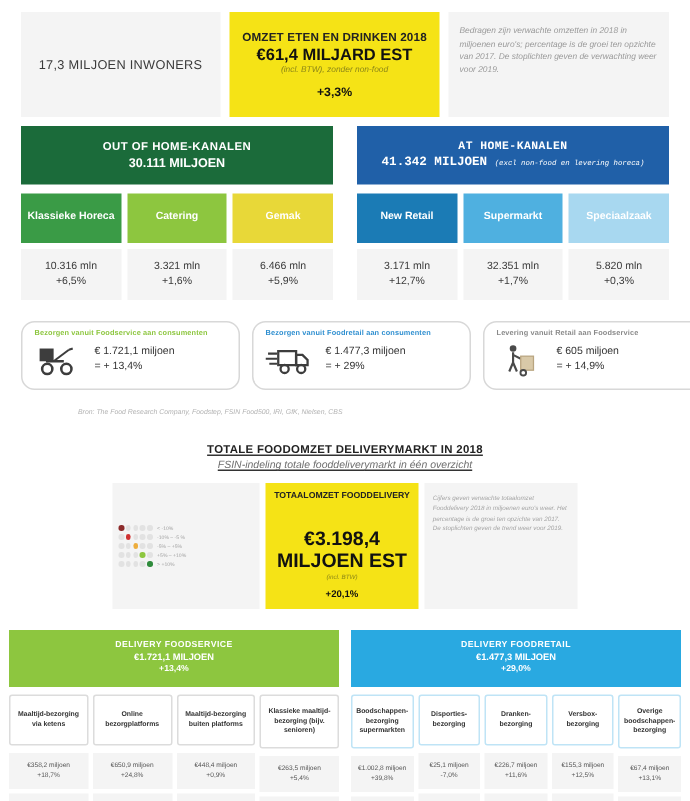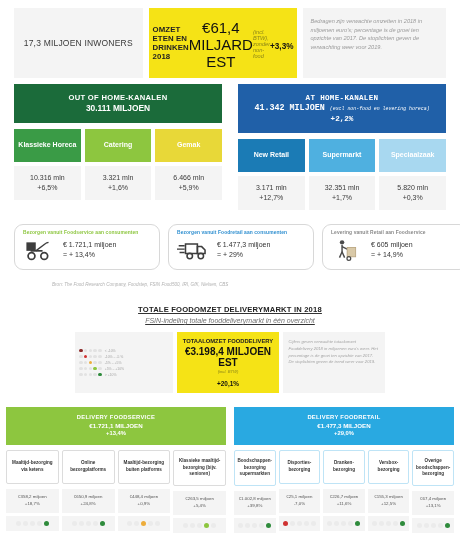--- a/index.html
+++ b/index.html
@@ -5,25 +5,25 @@
   html,body{margin:0;padding:0;}
   body{
     width:460px;height:534px;overflow:hidden;background:#ffffff;
     font-family:"Liberation Sans","DejaVu Sans",sans-serif;
     color:#333;-webkit-font-smoothing:antialiased;
   }
   .page{position:relative;width:460px;height:534px;}
 
   
   .top{display:flex;gap:6px;padding:8px 14px 0 14px;box-sizing:border-box;height:78px;}
-  .top-cell{flex:1;display:flex;align-items:center;justify-content:center;}
+  .top-cell{flex:1;display:flex;flex-direction:column;align-items:center;justify-content:center;}
   .inhab{background:#f4f4f4;font-size:8.5px;letter-spacing:.2px;color:#3a3a3a;}
   .omzet{background:#f5e316;padding:6px 4px;}
   .omzet .l1{font-size:7.8px;font-weight:bold;color:#222;letter-spacing:.1px;}
-  .omzet .l2{font-size:15px;font-weight:normal;color:#111;margin-top:2px;text-align:center;}
+  .omzet .l2{font-size:11px;font-weight:bold;color:#111;margin-top:2px;}
   .omzet .l3{font-size:5.6px;font-style:italic;color:#8d8718;margin-top:1px;}
   .omzet .l4{font-size:8.2px;font-weight:bold;color:#111;margin-top:7px;}
   .note{background:#f4f4f4;font-size:5.6px;font-style:italic;line-height:1.55;color:#9a9a9a;
         text-align:left;align-items:flex-start;justify-content:flex-start;padding:9px 7px;}
 
   
   .channels{display:flex;gap:16px;padding:6px 14px 0 14px;box-sizing:border-box;}
   .panel{flex:1;}
   .banner{color:#fff;text-align:center;padding:9px 4px;line-height:1.32;}
   .banner .t{font-size:7.6px;font-weight:bold;letter-spacing:.3px;}
@@ -70,21 +70,21 @@
   .mid{display:flex;gap:4px;padding:8px 75px 0 75px;box-sizing:border-box;align-items:stretch;}
   .legend{flex:1;background:#f4f4f4;padding:5px 4px;display:flex;flex-direction:column;
           justify-content:center;gap:2px;}
   .lg-row{display:flex;align-items:center;gap:3px;}
   .lg-dots{display:flex;gap:1.2px;}
   .lg-dot{width:3.6px;height:3.6px;border-radius:50%;background:#e2e2e2;}
   .lg-lbl{font-size:3.4px;color:#a5a5a5;white-space:nowrap;}
   .totaal{flex:1.05;background:#f5e316;text-align:center;
           display:flex;flex-direction:column;align-items:center;justify-content:center;padding:6px 3px;}
   .totaal .a{font-size:5.8px;font-weight:bold;color:#222;}
-  .totaal .b{font-size:10px;font-weight:bold;color:#111;margin-top:2px;}
+  .totaal .b{font-size:13px;font-weight:bold;color:#111;margin-top:17px;}
   .totaal .c{font-size:4.2px;font-style:italic;color:#8d8718;margin-top:1px;}
   .totaal .d{font-size:6.4px;font-weight:bold;color:#111;margin-top:6px;}
   .expl{flex:1;background:#f4f4f4;font-size:4.2px;font-style:italic;color:#a5a5a5;
         line-height:1.6;padding:7px 6px;}
 
   
   .bottom{display:flex;gap:8px;padding:14px 6px 0 6px;box-sizing:border-box;}
   .bcol{flex:1;}
   .bbanner{color:#fff;text-align:center;padding:7px 4px;line-height:1.35;}
   .bbanner .t{font-size:5.8px;font-weight:bold;letter-spacing:.3px;}
@@ -156,21 +156,20 @@
           </div>
         </div>
       </div>
     </div>
 
     <div class="panel">
       <div class="banner ath">
         <div class="t">AT HOME-KANALEN</div>
         <div class="v"><span>41.342 MILJOEN</span>
           <small>(excl non-food en levering horeca)</small></div>
-        <div class="p">+2,2%</div>
       </div>
       <div class="subs">
         <div class="sub">
           <div class="tag c-newretail">New Retail</div>
           <div class="val">
             <div>3.171 mln</div>
             <div>+12,7%</div>
           </div>
         </div>
         <div class="sub">

